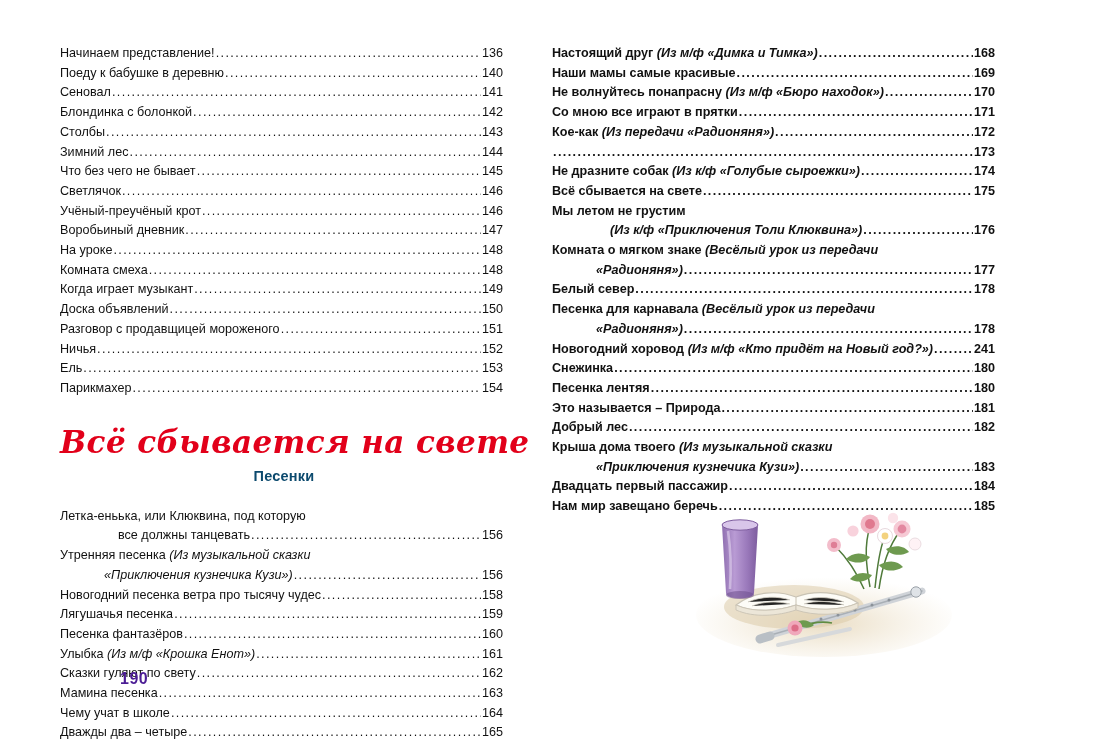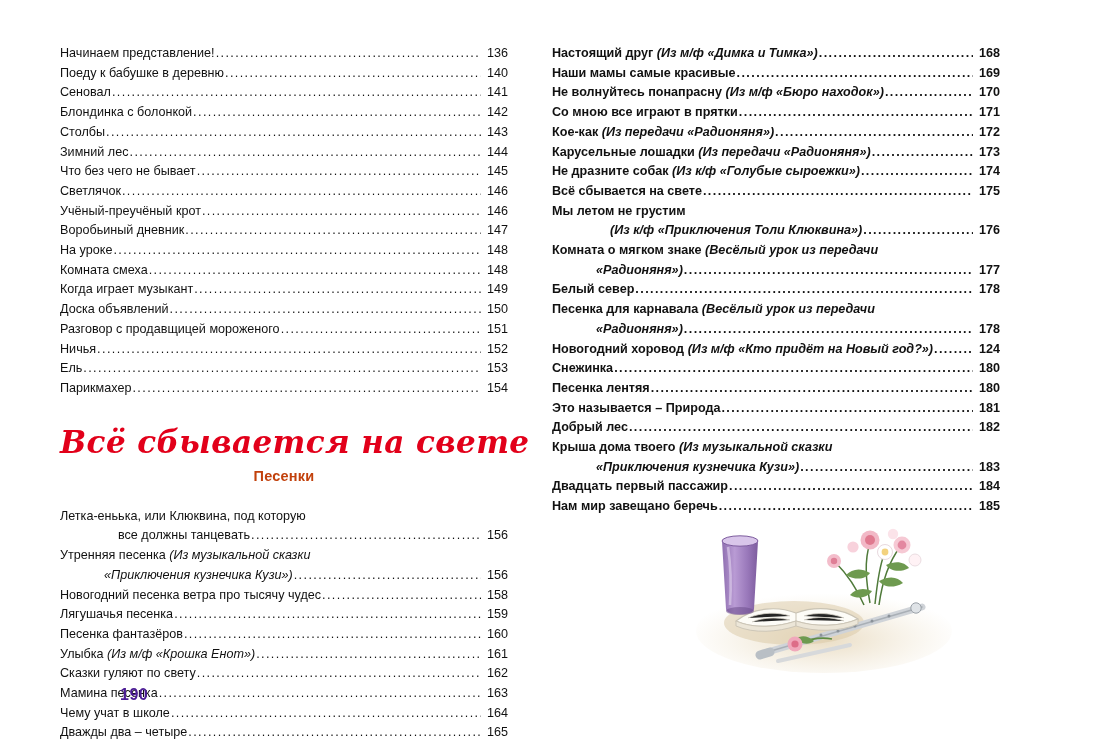--- a/index.html
+++ b/index.html
@@ -8,21 +8,21 @@
     width:1100px; height:746px;
     background:#ffffff;
     font-family:"Liberation Sans", sans-serif;
     color:#111;
     position:relative;
     overflow:hidden;
   }
   .page {
     position:absolute; inset:0;
     display:flex;
-    padding:44px 52px 14px 60px;
+    padding:44px 52px 30px 60px;
     gap:44px;
   }
   .col {
     flex:1 1 0;
     position:relative;
   }
   .col-left { max-width:448px; }
   .col-right { max-width:448px;font-weight:bold; }
 
   
@@ -45,21 +45,21 @@
     flex:1 1 auto;
     overflow:hidden;
     white-space:nowrap;
     margin:0 1px;
     color:#111;
     font-size:12.6px;
     letter-spacing:1.4px;
   }
   .entry .pg {
     flex:0 0 auto;
-    text-align:right;
+    text-align:left;
     min-width:26px;
     font-size:12.6px;
   }
   .entry.cont .row { padding-left:58px; }
   .entry.cont2 .row { padding-left:44px; }
   .it { font-style:italic; }
   .nodots .dots { visibility:hidden; }
 
   
   .sec-head {
@@ -70,21 +70,21 @@
     font-family:"DejaVu Serif", serif;
     font-weight:bold;
     font-style:italic;
     color:#e2001a;
     font-size:31px;
     letter-spacing:0.4px;
     line-height:1.1;
     white-space:nowrap;
   }
   .sec-sub {
-    color:#c2410c;
+    color:#0c4a6e;
     font-weight:bold;
     font-size:14.5px;
     margin-top:9px;
     letter-spacing:0.2px;
   }
   .gap-after-head { height:23px; }
 
   
   .folio {
     position:absolute;
@@ -375,21 +375,20 @@
         </li>
         <li class="entry">
           <span class="row">
             <span class="ttl"><span>Кое-как </span><span class="it">(Из передачи «Радионяня»)</span></span>
             <span class="dots">........................................................................................................................................................................................................</span>
             <span class="pg">172</span>
           </span>
         </li>
         <li class="entry">
           <span class="row">
-            <span class="ttl"><span>Карусельные лошадки </span><span class="it">(Из передачи «Радионяня»)</span></span>
             <span class="dots">........................................................................................................................................................................................................</span>
             <span class="pg">173</span>
           </span>
         </li>
         <li class="entry">
           <span class="row">
             <span class="ttl"><span>Не дразните собак </span><span class="it">(Из к/ф «Голубые сыроежки»)</span></span>
             <span class="dots">........................................................................................................................................................................................................</span>
             <span class="pg">174</span>
           </span>
@@ -447,21 +446,21 @@
           <span class="row">
             <span class="ttl"><span class="it">«Радионяня»)</span></span>
             <span class="dots">........................................................................................................................................................................................................</span>
             <span class="pg">178</span>
           </span>
         </li>
         <li class="entry">
           <span class="row">
             <span class="ttl"><span>Новогодний хоровод </span><span class="it">(Из м/ф «Кто придёт на Новый год?»)</span></span>
             <span class="dots">........................................................................................................................................................................................................</span>
-            <span class="pg">124</span>
+            <span class="pg">241</span>
           </span>
         </li>
         <li class="entry">
           <span class="row">
             <span class="ttl"><span>Снежинка</span></span>
             <span class="dots">........................................................................................................................................................................................................</span>
             <span class="pg">180</span>
           </span>
         </li>
         <li class="entry">

